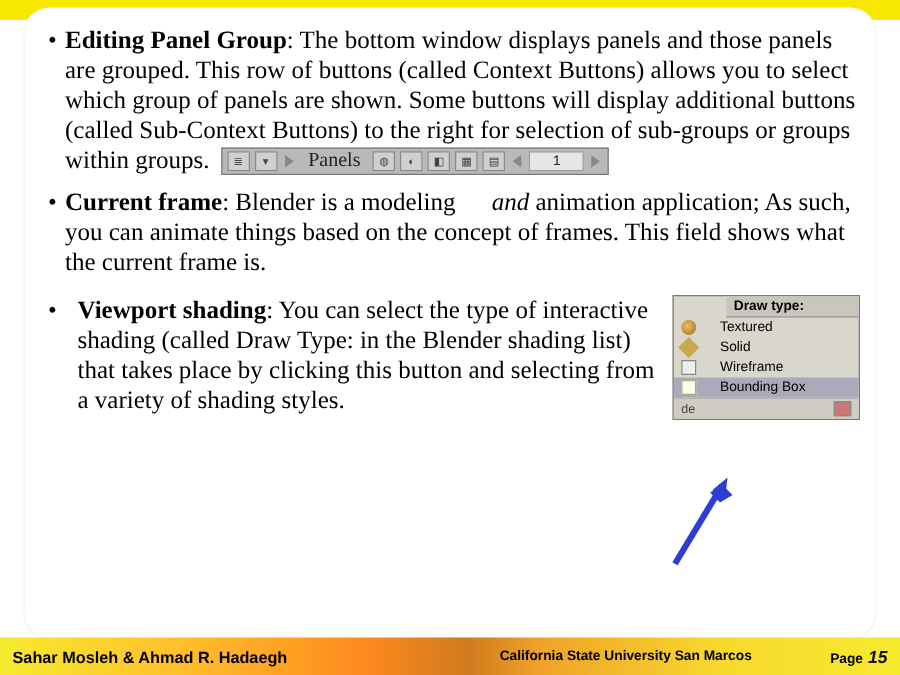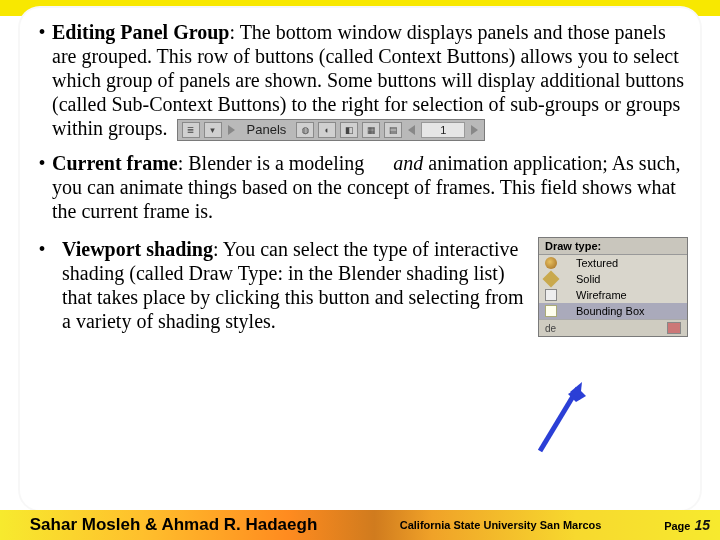--- a/index.html
+++ b/index.html
@@ -19,50 +19,50 @@
   .strong { font-weight: bold; }
   .colon { font-weight: normal; }
   .italic { font-style: italic; margin-left: 24px; }
   .panels-bar {
     display: inline-flex; align-items: center; vertical-align: middle;
     background: #b9b9b9; border: 1px solid #7a7a7a; height: 22px; padding: 0 4px;
     gap: 4px; margin-left: 4px;
   }
   .pbtn { width: 18px; height: 16px; background: #d0d0d0; border: 1px solid #8a8a8a; display: inline-flex; align-items: center; justify-content: center; font-size: 9px; color:#444; }
   .ptri { width: 0; height: 0; border-top: 5px solid transparent; border-bottom: 5px solid transparent; border-left: 7px solid #888; margin: 0 2px; }
-  .plabel { font-family: Liberation Sans, sans-serif; font-size: 13px; color: #222; padding: 0 6px; }
+  .plabel { font-family: Liberation Serif, serif; font-size: 16px; color: #222; padding: 0 6px; }
   .pnum { font-family: Arial, sans-serif; font-size: 11px; color:#222; background:#e6e6e6; border:1px solid #999; padding: 0 18px; height:16px; display:flex; align-items:center; }
   .ptri2 { width: 0; height: 0; border-top: 5px solid transparent; border-bottom: 5px solid transparent; border-right: 7px solid #888; margin: 0 2px; }
   .row3 { display: flex; align-items: flex-start; gap: 10px; }
   .row3 .text { flex: 1; }
   .drawtype {
     width: 150px; border: 1px solid #7a7a7a; font-family: Arial, sans-serif; font-size: 11px;
     background: #d9d6cc;
   }
-  .dt-title { background: #c9c6bd; font-weight: bold; padding: 2px 6px; border-bottom: 1px solid #999; }
+  .dt-title { background: #c9c6bd; font-weight: bold; padding: 2px 6px; border-bottom: 1px solid #999; margin-left: 42px; }
   .dt-item { display: flex; align-items: center; gap: 19px; padding: 2px 6px; }
   .dt-item.sel { background: #aab; }
   .dt-ico { width: 12px; height: 12px; display:inline-block; }
   .ico-tex { background: radial-gradient(circle at 40% 40%, #e7c060, #a06a20); border-radius: 50%; }
   .ico-sha { background: radial-gradient(circle at 35% 35%, #ddd, #777); border-radius: 50%; }
   .ico-sol { background: #c9a94d; transform: rotate(45deg); }
   .ico-wir { border: 1px solid #888; background: #eee; }
   .ico-bou { border: 1px solid #aa7; background: #ffe; }
   .dt-bottom { display:flex; align-items:center; justify-content: space-between; padding: 2px 6px; background: #cfccc1; border-top:1px solid #aaa; font-size: 10px; color:#444;text-align:center; }
   .smallbtn { width: 14px; height: 12px; border: 1px solid #888; background: #c77; }
   .arrow {
     position: absolute; right: 112px; bottom: 56px; width: 60px; height: 80px; pointer-events: none;
   }
   .footer {
     position: absolute; left: 0; right: 0; bottom: 0; height: 30px;
     display: flex; align-items: center; padding: 0 10px;
     background: linear-gradient(to right, #f7ea2e 0%, #ffbf2c 20%, #ff8b1f 40%, #d07b1e 52%, #f0a228 60%, #f7d92e 80%, #f7ea2e 100%);
     font-family: Arial, sans-serif;
   }
-  .fleft { font-weight: bold; font-size: 17px; color: #000; flex: 1; text-align: center; }
+  .fleft { font-weight: bold; font-size: 13px; color: #000; flex: 1; text-align: left; }
   .fmid { font-weight: bold; font-size: 11px; color: #000; flex: 1; text-align: center; }
   .fright { font-weight: bold; font-size: 11px; color: #000; flex: none; text-align: right; display:flex; align-items:baseline; gap:4px; }
   .pnumlabel { font-size: 11px; }
   .pnumval { font-style: italic; font-weight: bold; font-size: 14px; color: #111; }
 </style>
 </head>
 <body>
 
 <div class="slide">
   <div class="inner">

